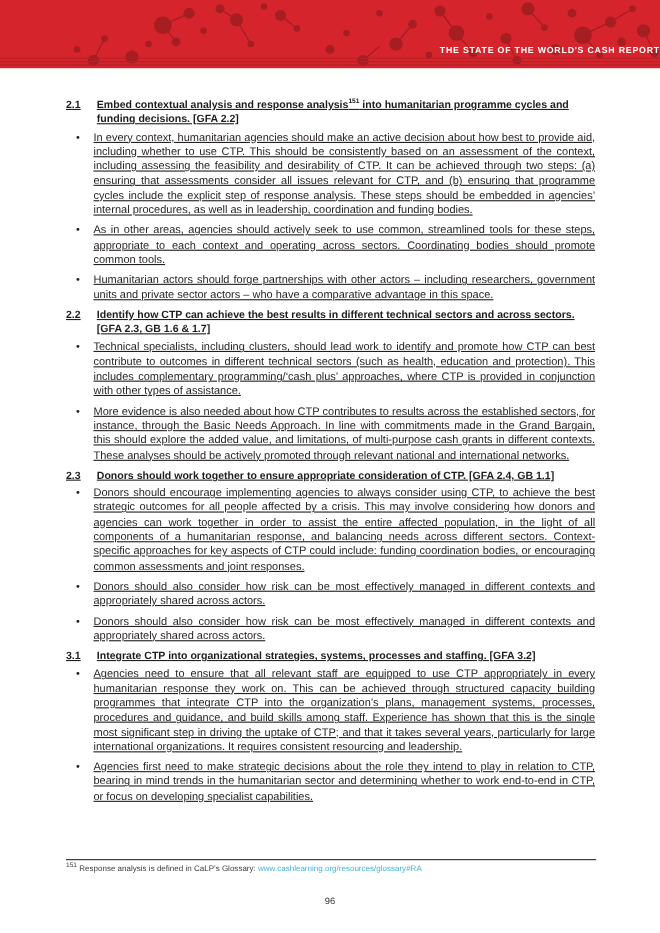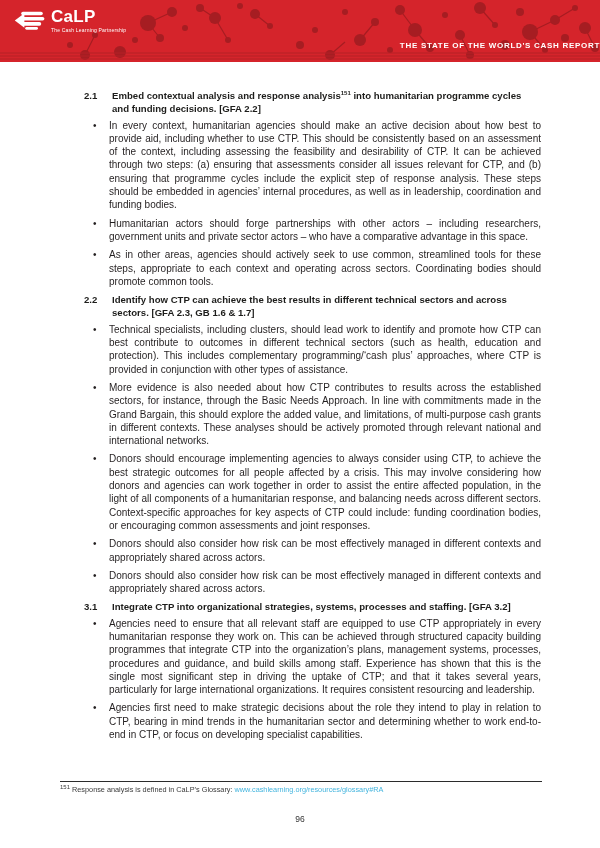--- a/index.html
+++ b/index.html
@@ -24,21 +24,21 @@
   .logo-text {
     color:#fff; font-weight:bold; font-size:17px; line-height:17px; letter-spacing:0.3px;
   }
   .logo-tagline { color:#fff; font-size:5px; letter-spacing:0.2px; margin-top:1.5px; white-space:nowrap; }
   .header-title {
     position:absolute; left:0; right:0; top:41px; z-index:3;
     text-align:right; color:#ffffff; font-size:8px; font-weight:bold; letter-spacing:0.7px;
   }
 
   
-  .content { padding:27px 59px 0 84px; }
+  .content { padding:27px 59px 0 60px;text-decoration:underline; }
   .section { margin-top:5px; }
   .section:first-child { margin-top:0; }
   .section-heading {
     display:flex; font-weight:bold; font-size:9.6px; line-height:13.3px;
     color:#1d1d1b; margin-bottom:3px;
   }
   .section-number { width:28px; flex:none; }
   .section-title { flex:1; }
   .section-title sup, .footnote sup { font-size:6px; vertical-align:super; line-height:0; }
   ul.bullets { list-style:none; }
@@ -113,65 +113,54 @@
           <circle cx="85" cy="55" r="5"></circle>
           <circle cx="95" cy="35" r="3"></circle>
       </g>
       <g stroke="#b52127" stroke-width="1">
         <line x1="0" y1="53" x2="600" y2="53"></line>
         <line x1="0" y1="56" x2="600" y2="56"></line>
         <line x1="0" y1="59" x2="600" y2="59"></line>
       </g>
     </svg>
 
-    <div class="logo">
-      <svg class="hand-icon" viewBox="0 0 40 26" xmlns="http://www.w3.org/2000/svg" aria-hidden="true">
-        <g fill="#ffffff">
-          <polygon points="1,13 13,4 13,22"></polygon>
-          <rect x="9" y="2" width="27" height="4.5" rx="2.2"></rect>
-          <rect x="7" y="8.5" width="31" height="4.5" rx="2.2"></rect>
-          <rect x="10" y="15" width="24" height="4.5" rx="2.2"></rect>
-          <rect x="14" y="21" width="16" height="3.5" rx="1.7"></rect>
-        </g>
-      </svg>
-      <div>
-        <div class="logo-text">CaLP</div>
-        <div class="logo-tagline">The Cash Learning Partnership</div>
-      </div>
-    </div>
 
     <div class="header-title">THE STATE OF THE WORLD'S CASH REPORT</div>
   </header>
 
   <main class="content">
 
     <div class="section">
       <div class="section-heading">
         <span class="section-number">2.1</span>
         <span class="section-title"><span>Embed contextual analysis and response analysis</span><sup>151</sup><span> into humanitarian programme cycles and funding decisions. [GFA 2.2]</span></span>
       </div>
       <ul class="bullets">
         <li>In every context, humanitarian agencies should make an active decision about how best to provide aid, including whether to use CTP. This should be consistently based on an assessment of the context, including assessing the feasibility and desirability of CTP. It can be achieved through two steps: (a) ensuring that assessments consider all issues relevant for CTP, and (b) ensuring that programme cycles include the explicit step of response analysis. These steps should be embedded in agencies’ internal procedures, as well as in leadership, coordination and funding bodies.</li>
+        <li>As in other areas, agencies should actively seek to use common, streamlined tools for these steps, appropriate to each context and operating across sectors. Coordinating bodies should promote common tools.</li>
         <li>Humanitarian actors should forge partnerships with other actors – including researchers, government units and private sector actors – who have a comparative advantage in this space.</li>
-        <li>As in other areas, agencies should actively seek to use common, streamlined tools for these steps, appropriate to each context and operating across sectors. Coordinating bodies should promote common tools.</li>
       </ul>
     </div>
 
     <div class="section">
       <div class="section-heading">
         <span class="section-number">2.2</span>
         <span class="section-title">Identify how CTP can achieve the best results in different technical sectors and across sectors. [GFA 2.3, GB 1.6 &amp; 1.7]</span>
       </div>
       <ul class="bullets">
         <li>Technical specialists, including clusters, should lead work to identify and promote how CTP can best contribute to outcomes in different technical sectors (such as health, education and protection). This includes complementary programming/‘cash plus’ approaches, where CTP is provided in conjunction with other types of assistance.</li>
         <li>More evidence is also needed about how CTP contributes to results across the established sectors, for instance, through the Basic Needs Approach. In line with commitments made in the Grand Bargain, this should explore the added value, and limitations, of multi-purpose cash grants in different contexts. These analyses should be actively promoted through relevant national and international networks.</li>
       </ul>
     </div>
 
     <div class="section">
+      <div class="section-heading">
+        <span class="section-number">2.3</span>
+        <span class="section-title">Donors should work together to ensure appropriate consideration of CTP. [GFA 2.4, GB 1.1]</span>
+      </div>
       <ul class="bullets">
         <li>Donors should encourage implementing agencies to always consider using CTP, to achieve the best strategic outcomes for all people affected by a crisis. This may involve considering how donors and agencies can work together in order to assist the entire affected population, in the light of all components of a humanitarian response, and balancing needs across different sectors. Context-specific approaches for key aspects of CTP could include: funding coordination bodies, or encouraging common assessments and joint responses.</li>
         <li>Donors should also consider how risk can be most effectively managed in different contexts and appropriately shared across actors.</li>
         <li>Donors should also consider how risk can be most effectively managed in different contexts and appropriately shared across actors.</li>
       </ul>
     </div>
 
     <div class="section">
       <div class="section-heading">
         <span class="section-number">3.1</span>

